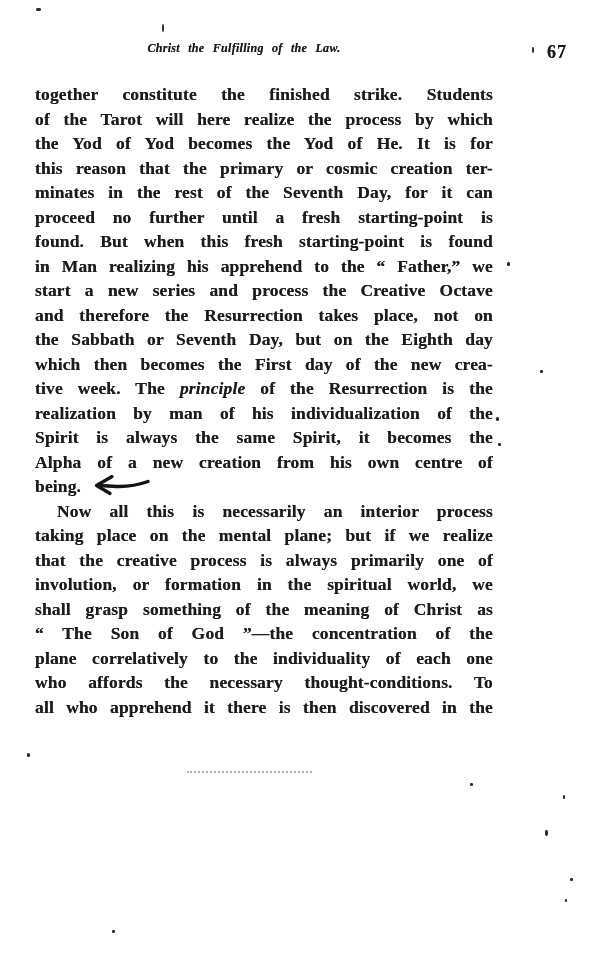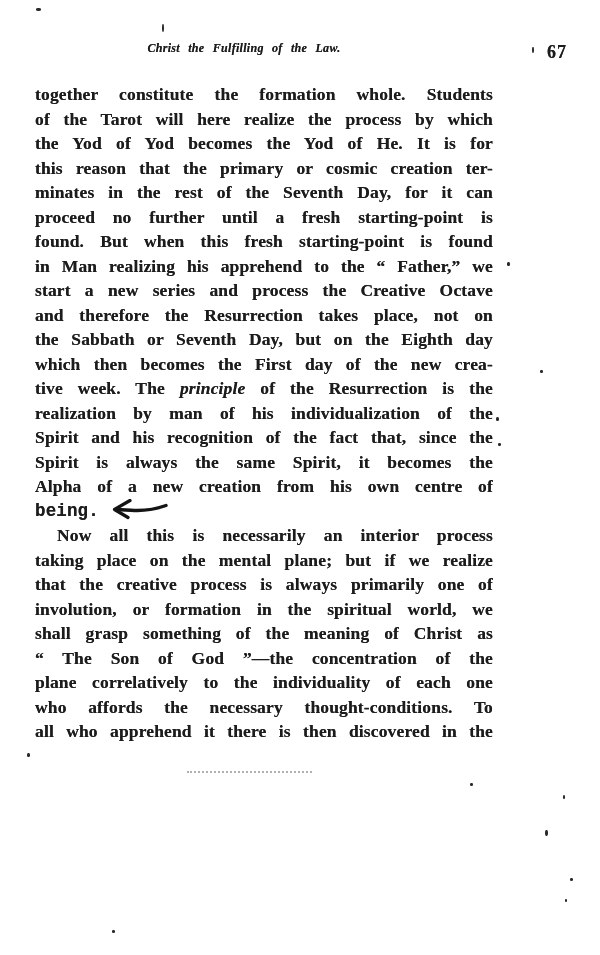--- a/index.html
+++ b/index.html
@@ -58,21 +58,20 @@
     letter-spacing: 0.15px;
     text-align: justify;
     text-align-last: justify;
     text-justify: inter-word;
     white-space: nowrap;
     text-shadow: 0 0 0.45px rgba(20,20,20,0.75);
   }
   .tline.lastline {
     text-align-last: left;
     white-space: normal;
-    font-family: Liberation Mono, monospace;
   }
   .tline.indent {
     text-indent: 22px;
   }
   .it { font-style: italic; margin-top: 47px; }
   .arrow-annotation {
     display: inline-block;
     vertical-align: -4px;
     margin-left: 12px;
   }
@@ -95,37 +94,36 @@
 
 <div class="page">
 
   <div class="header">
     <div class="header-title">Christ the Fulfilling of the Law.</div>
     <div class="page-number">67</div>
   </div>
 
   <div class="body-text">
 
-    <div class="tline">together constitute the formation whole. Students</div>
+    <div class="tline">together constitute the finished strike. Students</div>
     <div class="tline">of the Tarot will here realize the process by which</div>
     <div class="tline">the Yod of Yod becomes the Yod of He. It is for</div>
     <div class="tline">this reason that the primary or cosmic creation ter-</div>
     <div class="tline">minates in the rest of the Seventh Day, for it can</div>
     <div class="tline">proceed no further until a fresh starting-point is</div>
     <div class="tline">found. But when this fresh starting-point is found</div>
     <div class="tline">in Man realizing his apprehend to the “ Father,” we</div>
     <div class="tline">start a new series and process the Creative Octave</div>
     <div class="tline">and therefore the Resurrection takes place, not on</div>
     <div class="tline">the Sabbath or Seventh Day, but on the Eighth day</div>
     <div class="tline">which then becomes the First day of the new crea-</div>
 
     <div class="tline"><span>tive week. The </span><span class="it">principle</span><span> of the Resurrection is the</span></div>
 
     <div class="tline">realization by man of his individualization of the</div>
-    <div class="tline">Spirit and his recognition of the fact that, since the</div>
     <div class="tline">Spirit is always the same Spirit, it becomes the</div>
     <div class="tline">Alpha of a new creation from his own centre of</div>
 
     <div class="tline lastline"><span>being.</span><svg class="arrow-annotation" width="58" height="21" viewBox="0 0 58 21">
           <path d="M 55 6.5 Q 38 12.5 20 11.2 Q 12 10.8 5 10.5" fill="none" stroke="#141414" stroke-width="3.4" stroke-linecap="round"></path>
           <path d="M 19 1.5 L 3.5 10.5 L 17 18.5" fill="none" stroke="#141414" stroke-width="3.2" stroke-linecap="round" stroke-linejoin="round"></path>
         </svg></div>
 
     <div class="tline indent">Now all this is necessarily an interior process</div>
     <div class="tline">taking place on the mental plane; but if we realize</div>

